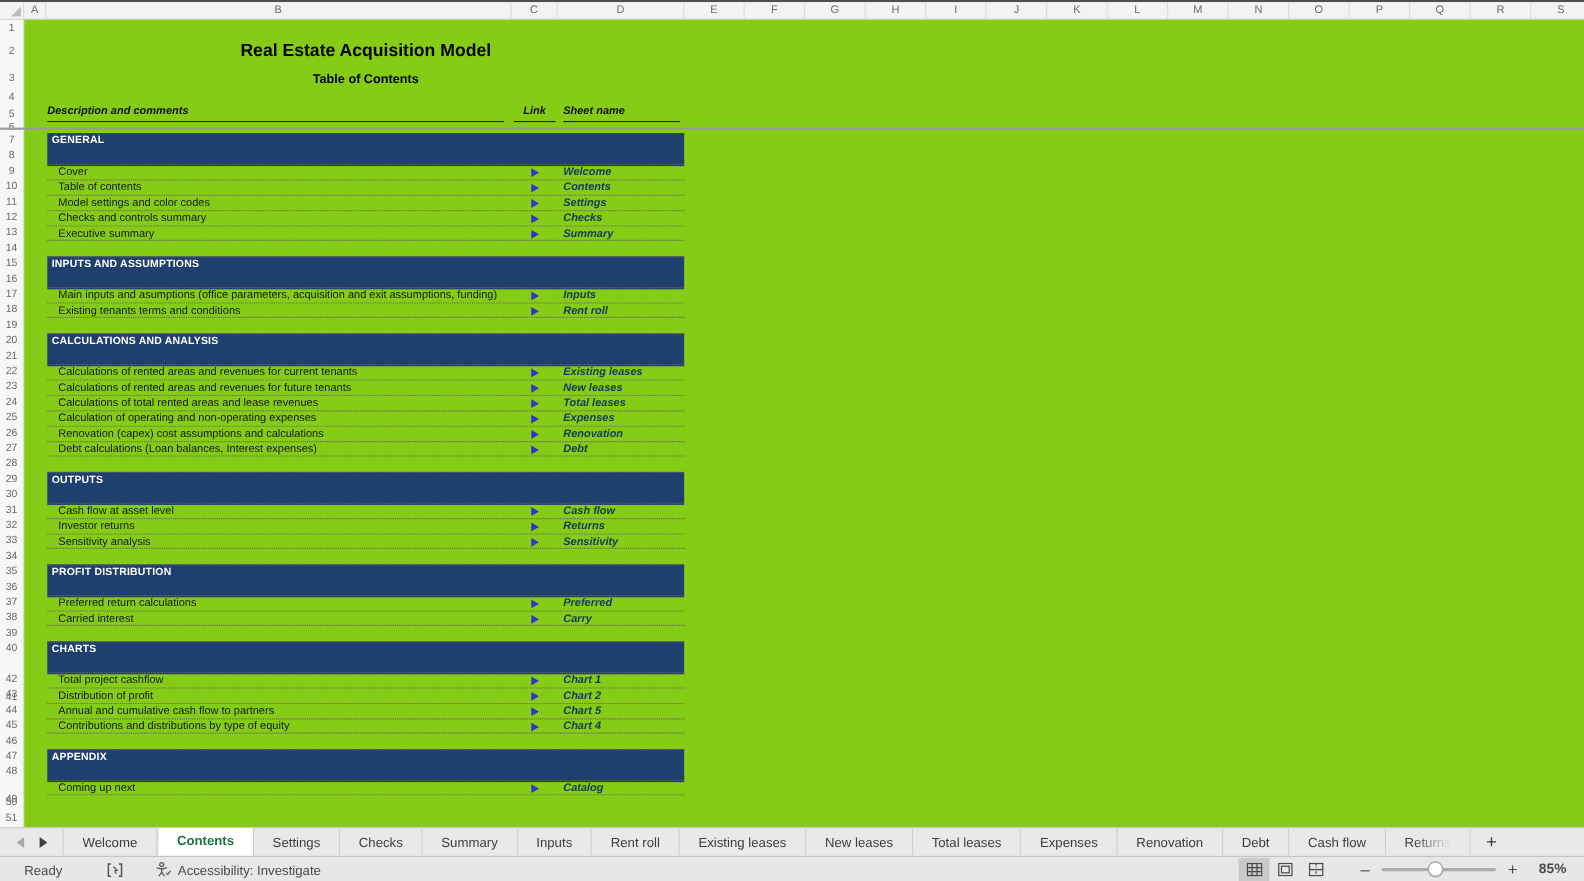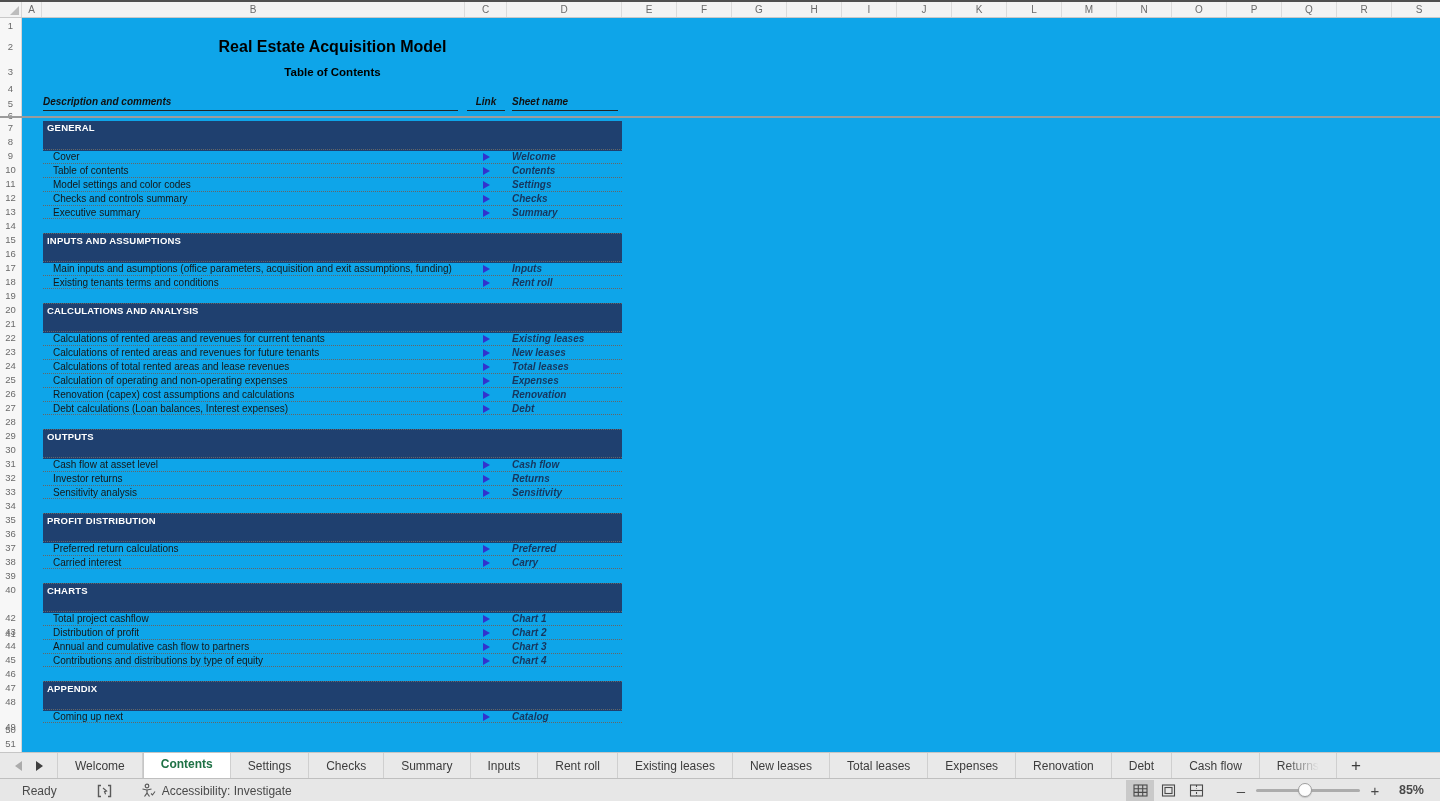--- a/index.html
+++ b/index.html
@@ -26,21 +26,21 @@
   }
 
   
   .row-headers {
     position:absolute; top:18px; left:0; width:22px; height:734px;
     background:#F7F7F7; border-right:1px solid #D6D6D6; overflow:hidden;
   }
   .row-h { position:absolute; left:0; width:21px; text-align:center; color:#6a6a6a; font-size:9.5px; overflow:hidden; }
 
   
-  .content { position:absolute; top:18px; left:22px; width:1418px; height:734px; background:#0ea5e9; overflow:hidden; }
+  .content { position:absolute; top:18px; left:22px; width:1418px; height:734px; background:#84cc16; overflow:hidden; }
 
   .doc-title {
     position:absolute; left:21px; top:15px; width:579px; height:28px;
     display:flex; align-items:center; justify-content:center;
     font-size:16px; font-weight:bold; color:#000;
   }
   .doc-subtitle {
     position:absolute; left:21px; top:43px; width:579px; height:21px;
     display:flex; align-items:center; justify-content:center;
     font-size:11.5px; font-weight:bold; color:#000;
@@ -302,21 +302,21 @@
         <span class="toc-sheet" style="color: rgb(23, 54, 93);">Chart 1</span>
       </div>
       <div class="toc-row" style="top: 607px;">
         <span class="toc-desc">Distribution of profit</span>
         <span class="toc-arrow" style="border-left: 7px solid rgb(50, 50, 206);"></span>
         <span class="toc-sheet" style="color: rgb(23, 54, 93);">Chart 2</span>
       </div>
       <div class="toc-row" style="top: 621px;">
         <span class="toc-desc">Annual and cumulative cash flow to partners</span>
         <span class="toc-arrow" style="border-left: 7px solid rgb(50, 50, 206);"></span>
-        <span class="toc-sheet" style="color: rgb(23, 54, 93);">Chart 3</span>
+        <span class="toc-sheet" style="color: rgb(23, 54, 93);">Chart 5</span>
       </div>
       <div class="toc-row last" style="top: 635px;">
         <span class="toc-desc">Contributions and distributions by type of equity</span>
         <span class="toc-arrow" style="border-left: 7px solid rgb(50, 50, 206);"></span>
         <span class="toc-sheet" style="color: rgb(23, 54, 93);">Chart 4</span>
       </div>
       <div class="section-bar dotted-top" style="top: 663px; background: rgb(31, 64, 111); color: rgb(255, 255, 255);">APPENDIX</div>
       <div class="toc-row last" style="top: 691px;">
         <span class="toc-desc">Coming up next</span>
         <span class="toc-arrow" style="border-left: 7px solid rgb(50, 50, 206);"></span>

